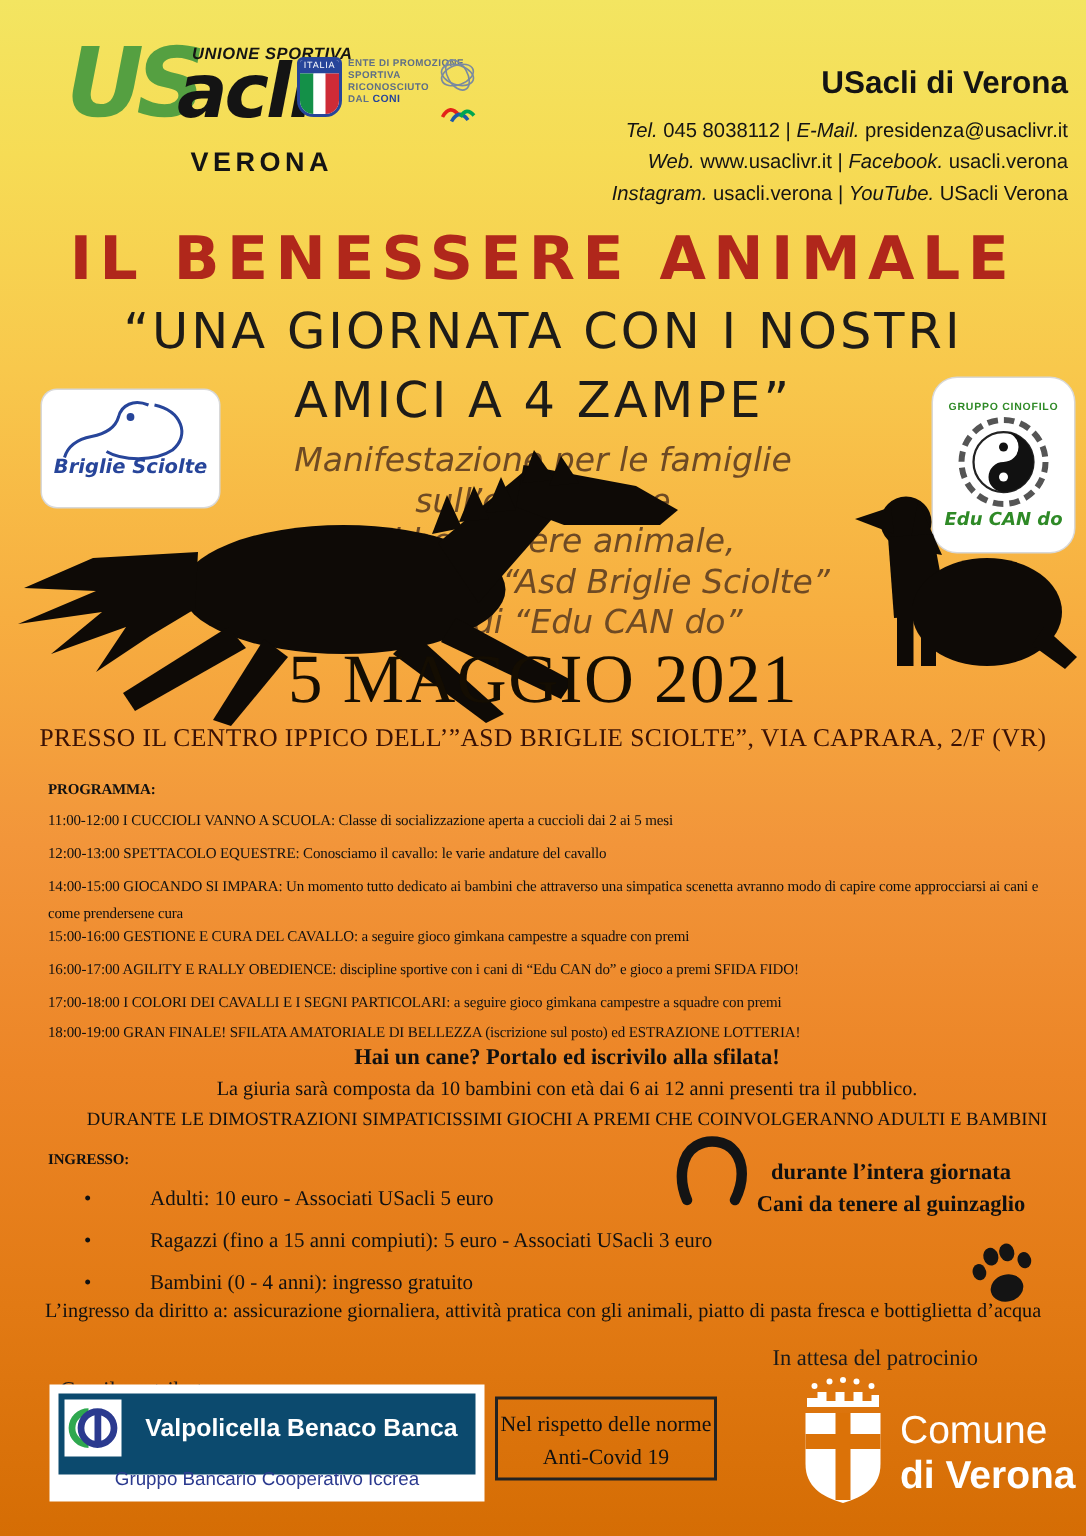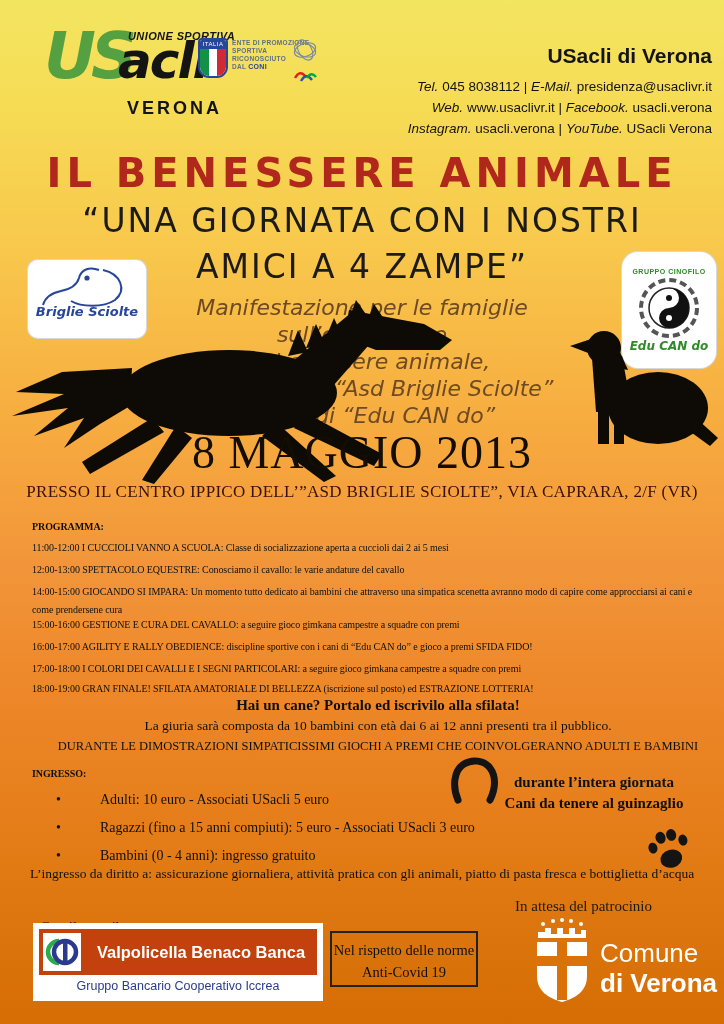--- a/index.html
+++ b/index.html
@@ -56,21 +56,21 @@
   .boldline{font-weight:bold;font-size:15px;}
   .jury{font-size:13.5px;}
   .games{font-size:12.5px;}
   .bullet{left:32px;width:640px;font-size:14px;padding-left:68px;box-sizing:border-box;position:absolute;}
   .bullet::before{content:"\2022";position:absolute;left:24px;top:0;font-size:14px;}
   .note{left:30px;width:680px;font-size:13.5px;color:#101010;}
   .leash{left:488px;top:772px;width:212px;text-align:center;font-weight:bold;font-size:15px;line-height:21px;color:#101010;}
   
   .contrib{left:40px;top:919px;font-size:15px;color:#1a1a1a;}
   .bank-box{left:33px;top:923px;width:290px;height:78px;background:#fff;}
-  .bank-bar{position:absolute;left:6px;top:6px;right:6px;height:46px;background:#c2410c;}
+  .bank-bar{position:absolute;left:6px;top:6px;right:6px;height:54px;background:#0c4a6e;}
   .bank-mark{position:absolute;left:4px;top:4px;width:38px;height:38px;background:#fff;}
   .bank-name{position:absolute;left:48px;top:0;right:2px;height:46px;display:flex;align-items:center;justify-content:center;
     font-family:"Liberation Sans",sans-serif;font-weight:bold;font-size:16.5px;color:#fff;white-space:nowrap;}
   .bank-group{position:absolute;left:0;top:56px;width:100%;text-align:center;
     font-family:"Liberation Sans",sans-serif;font-size:12.5px;color:#2B3A8F;}
   .covid-box{left:330px;top:931px;width:148px;height:56px;border:2px solid #222;
     text-align:center;font-size:14.5px;line-height:22px;color:#101010;padding-top:6px;box-sizing:border-box;}
   .patron{left:515px;top:898px;width:200px;text-align:left;font-size:15px;color:#1a1a1a;}
   .comune-text{font-family:"Liberation Sans",sans-serif;color:#fff;font-size:26px;line-height:30px;}
   .comune-text .b{font-weight:bold;}
@@ -189,21 +189,21 @@
       <polygon points="4,20 28,12 30,30"></polygon>
       <polygon points="46,8 62,44 40,40"></polygon>
       <polygon points="26,32 56,30 66,84 30,86"></polygon>
       <ellipse cx="92" cy="82" rx="50" ry="36"></ellipse>
       <rect x="32" y="78" width="11" height="40"></rect>
       <rect x="48" y="82" width="10" height="36"></rect>
       <polygon points="130,92 152,112 144,120 122,104"></polygon>
     </svg>
   </div>
 
-  <div class="abs date">8 MAGGIO 2013</div>
+  <div class="abs date">5 MAGGIO 2021</div>
   <div class="abs venue">PRESSO IL CENTRO IPPICO DELL’”ASD BRIGLIE SCIOLTE”, VIA CAPRARA, 2/F (VR)</div>
 
   <div class="abs sched sec-head" style="top:518px">PROGRAMMA:</div>
   <div class="abs sched" style="top:539px">11:00-12:00 I CUCCIOLI VANNO A SCUOLA: Classe di socializzazione aperta a cuccioli dai 2 ai 5 mesi</div>
   <div class="abs sched" style="top:561px">12:00-13:00 SPETTACOLO EQUESTRE: Conosciamo il cavallo: le varie andature del cavallo</div>
   <div class="abs sched" style="top:583px">14:00-15:00 GIOCANDO SI IMPARA: Un momento tutto dedicato ai bambini che attraverso una simpatica scenetta avranno modo di capire come approcciarsi ai cani e come prendersene cura</div>
   <div class="abs sched" style="top:616px">15:00-16:00 GESTIONE E CURA DEL CAVALLO: a seguire gioco gimkana campestre a squadre con premi</div>
   <div class="abs sched" style="top:638px">16:00-17:00 AGILITY E RALLY OBEDIENCE: discipline sportive con i cani di “Edu CAN do” e gioco a premi SFIDA FIDO!</div>
   <div class="abs sched" style="top:660px">17:00-18:00 I COLORI DEI CAVALLI E I SEGNI PARTICOLARI: a seguire gioco gimkana campestre a squadre con premi</div>
   <div class="abs sched" style="top:680px">18:00-19:00 GRAN FINALE! SFILATA AMATORIALE DI BELLEZZA (iscrizione sul posto) ed ESTRAZIONE LOTTERIA!</div>

